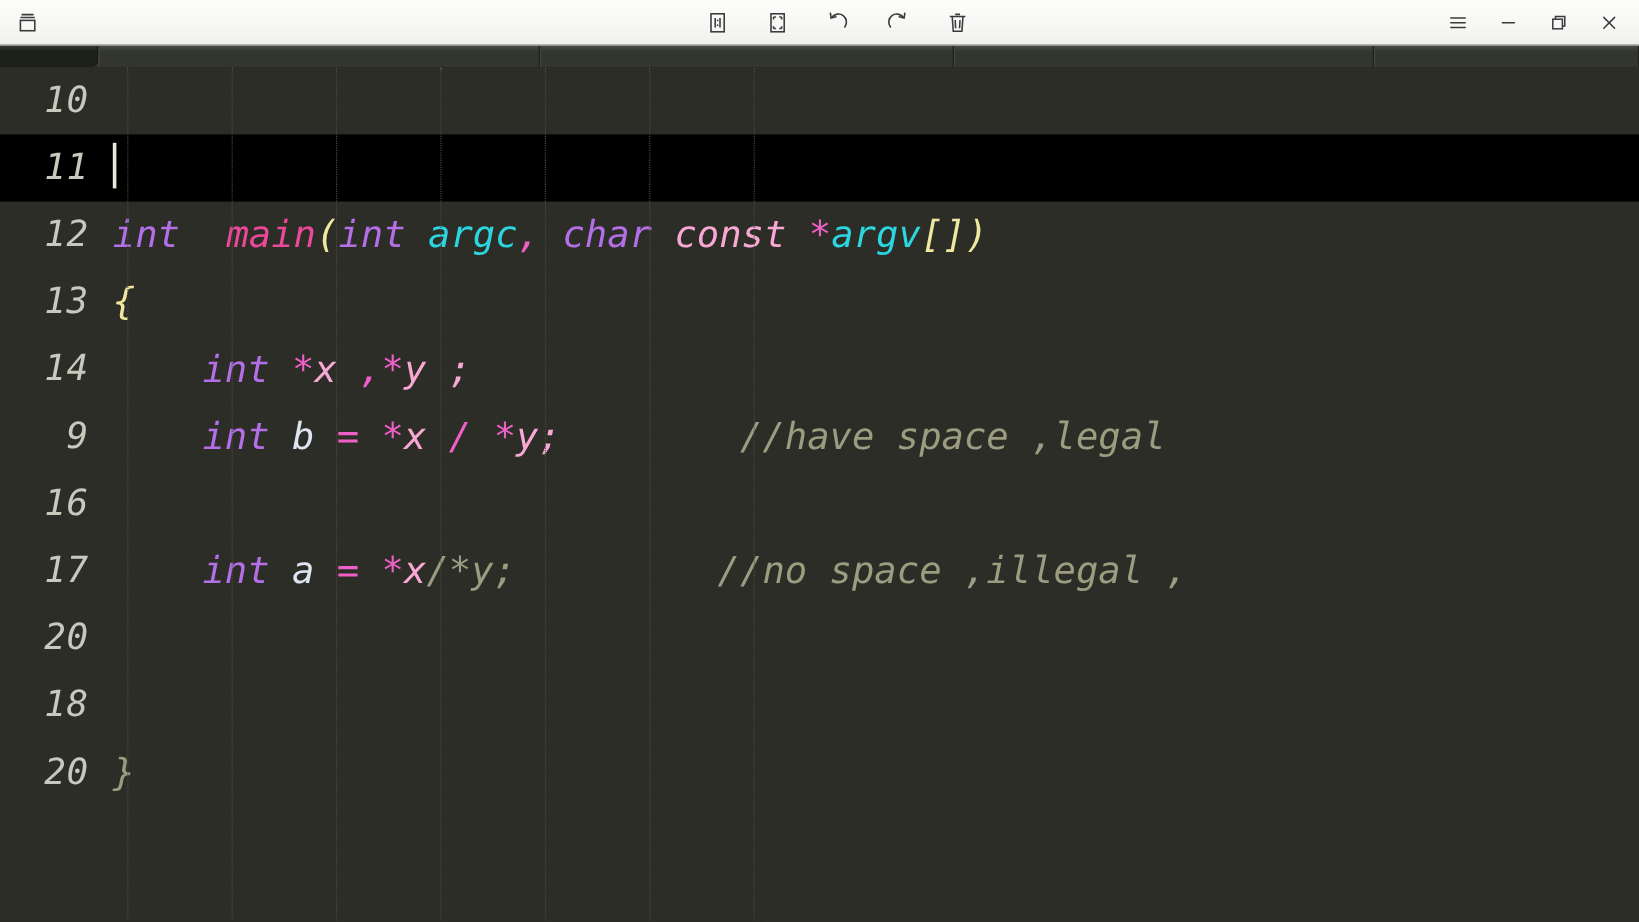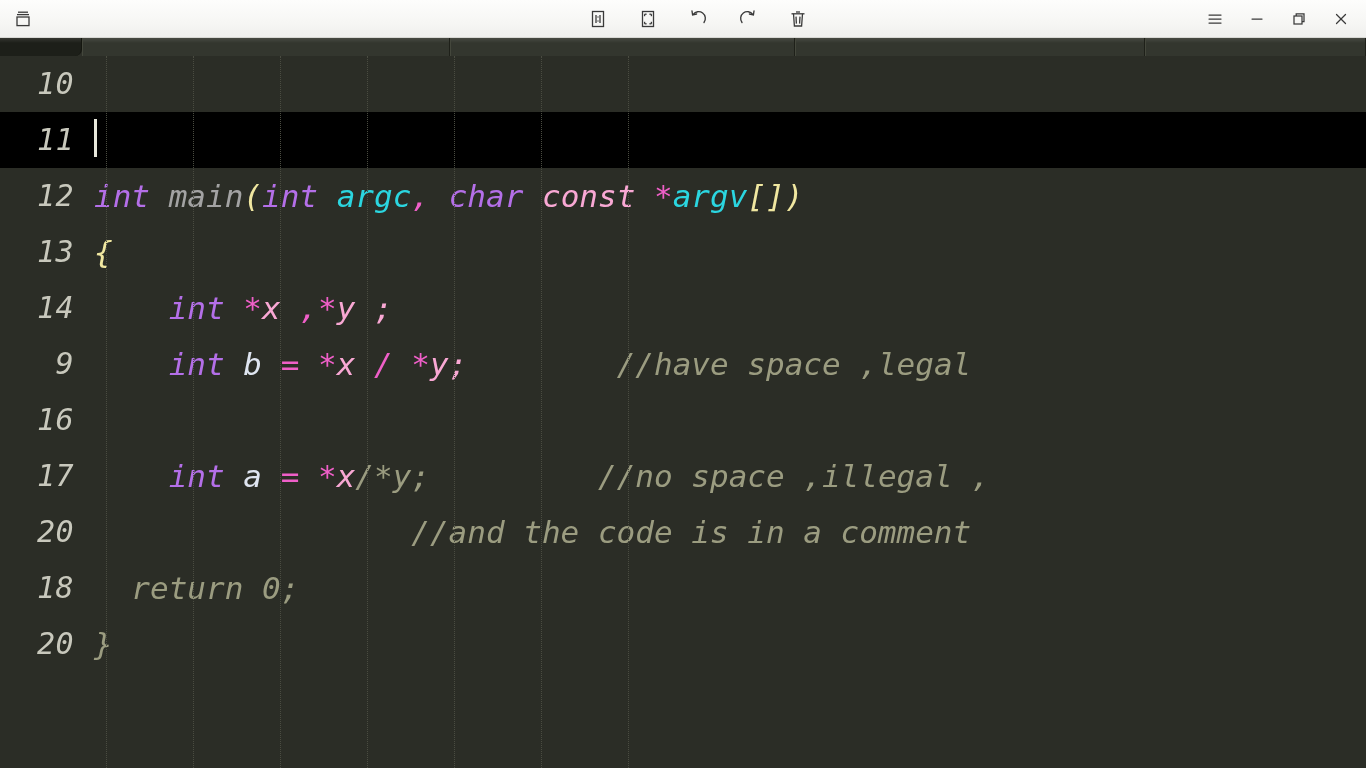--- a/index.html
+++ b/index.html
@@ -170,21 +170,21 @@
     width: 3px;
     height: 38px;
     background: #e8e8dc;
     vertical-align: middle;
     position: relative;
     top: -2px;
   }
 
   
   .t-kw      { color: #b46fe8; }   
-  .t-fn      { color: #a3a3a3; }   
+  .t-fn      { color: #ec4899; margin-left: 20px; }   
   .t-param   { color: #2bd6e0; }   
   .t-punct   { color: #f0e7a0; }   
   .t-op      { color: #ef5fc8; }   
   .t-plain   { color: #f9a8d4; }   
   .t-var     { color: #dfe5f0; }
   .t-comment { color: #9b9c80; }
 </style>
 </head>
 <body>
 
@@ -332,25 +332,23 @@
         <div class="line">
           <div class="gutter">16</div>
           <div class="content"></div>
         </div>
         <div class="line">
           <div class="gutter">17</div>
           <div class="content"><span class="t-plain">    </span><span class="t-kw">int</span><span class="t-plain"> </span><span class="t-var">a</span><span class="t-plain"> </span><span class="t-op">=</span><span class="t-plain"> </span><span class="t-op">*</span><span class="t-plain">x</span><span class="t-comment">/*y;         //no space ,illegal ,</span></div>
         </div>
         <div class="line">
           <div class="gutter">20</div>
-          <div class="content"><span class="t-comment">                 //and the code is in a comment</span></div>
         </div>
         <div class="line">
           <div class="gutter">18</div>
-          <div class="content"><span class="t-comment">  return 0;</span></div>
         </div>
         <div class="line">
           <div class="gutter">20</div>
           <div class="content"><span class="t-comment">}</span></div>
         </div>
       </div>
   </div>
 
 </div>
 

